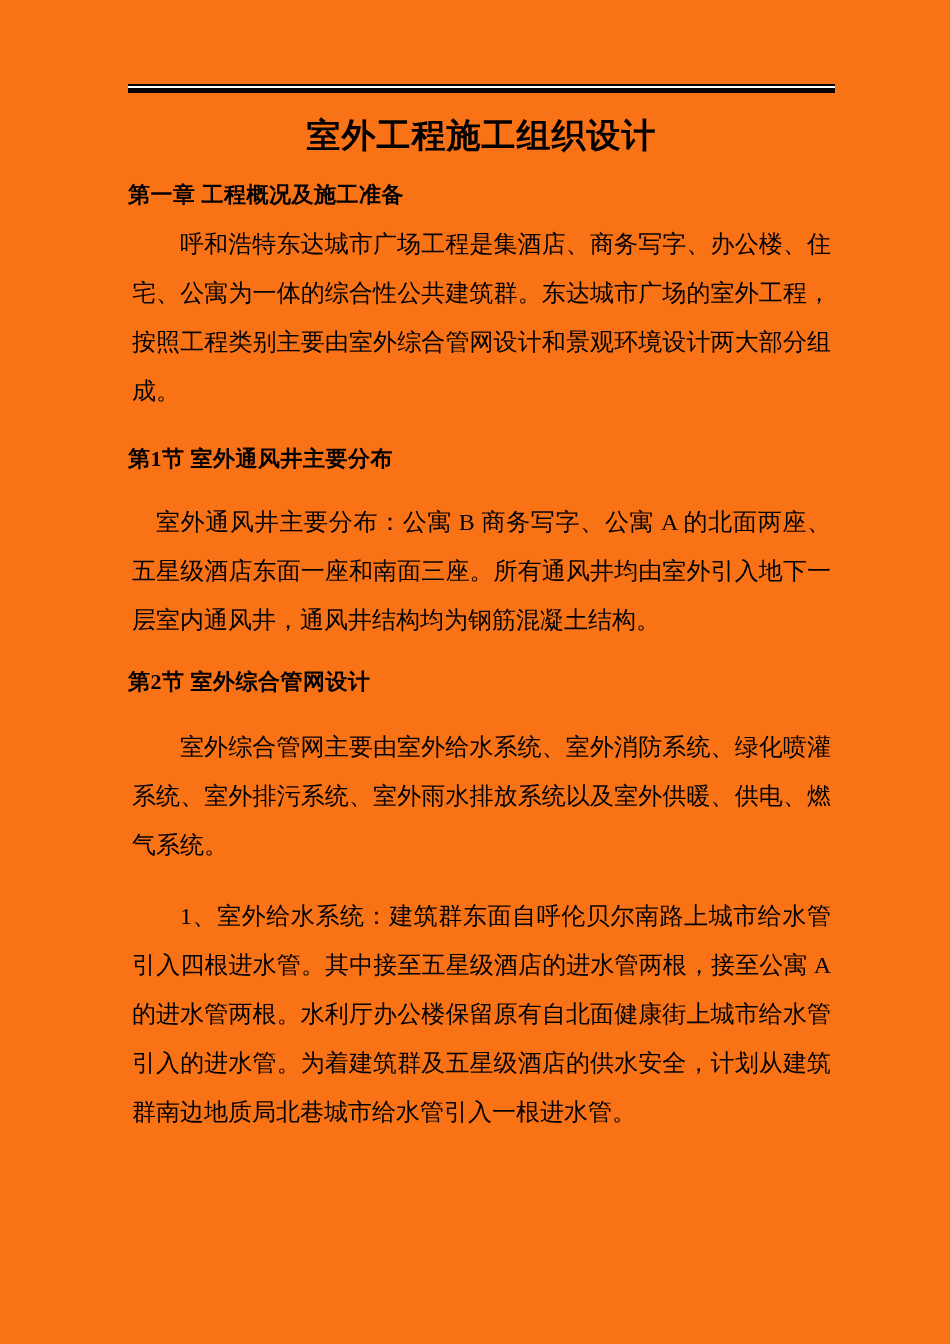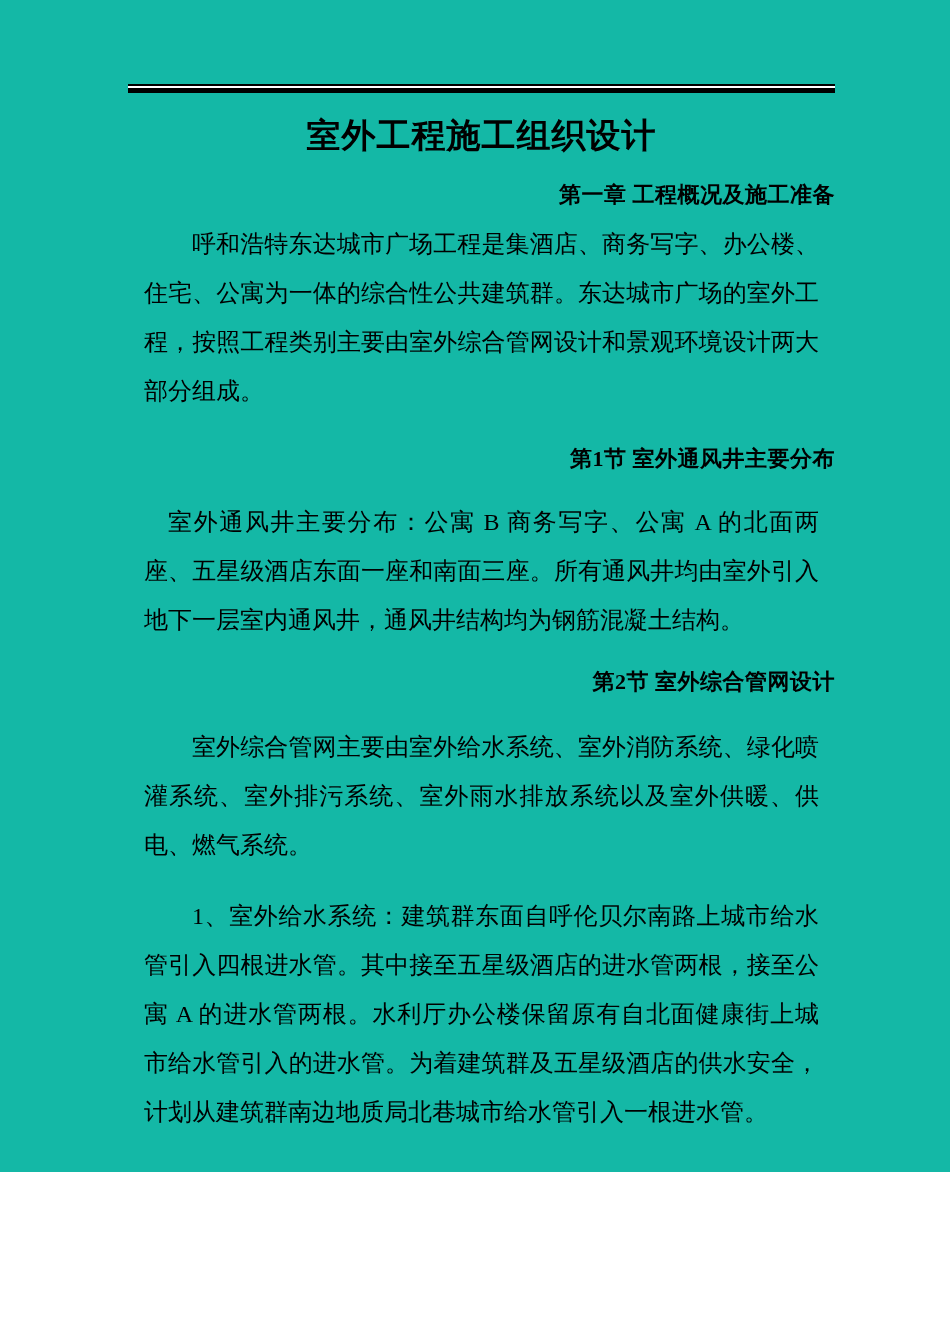--- a/index.html
+++ b/index.html
@@ -11,22 +11,22 @@
     width: 950px;
     height: 1344px;
     font-family: "Liberation Serif", "DejaVu Serif", serif;
     color: #000000;
     -webkit-font-smoothing: antialiased;
   }
 
   .page {
     position: relative;
     width: 950px;
-    height: 1172px;
-    background: #14b8a6;
+    height: 1344px;
+    background: #f97316;
     overflow: hidden;
   }
 
   
   .header-rule {
     position: absolute;
     left: 128px;
     top: 84px;
     width: 707px;
   }
@@ -61,30 +61,29 @@
     font-family: "Liberation Serif", "DejaVu Serif", serif;
   }
 
   .heading {
     font-size: 22px;
     font-weight: bold;
     line-height: 34px;
     margin: 0;
     letter-spacing: 0.5px;
     font-family: "Liberation Serif", "DejaVu Serif", serif;
-    text-align: right;
   }
   .heading-chapter { margin-top: 6px; margin-bottom: 8px; }
   .heading-section { margin-top: 26px; margin-bottom: 18px; }
   .heading-section-2 { margin-top: 20px; margin-bottom: 24px; }
 
   .para {
     font-size: 24px;
     line-height: 49px;
-    margin: 16px;
+    margin: 4px;
     text-align: justify;
     text-justify: inter-ideograph;
     letter-spacing: 0px;
     font-family: "Liberation Serif", "DejaVu Serif", serif;
   }
   .para-indent2 { text-indent: 48px; }
   .para-indent1 { text-indent: 24px; }
 
   .p-gap-a { margin-top: 4px; }
   .p-gap-b { margin-top: 22px; }

